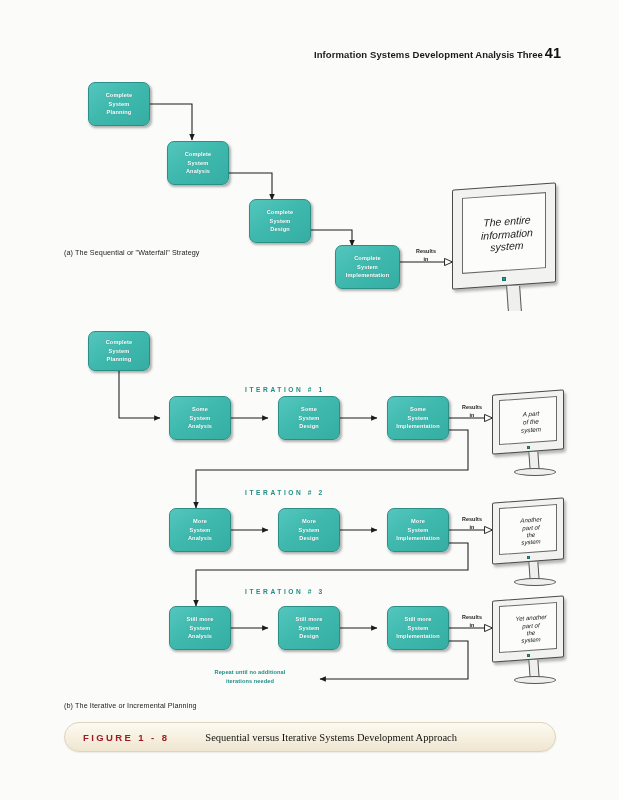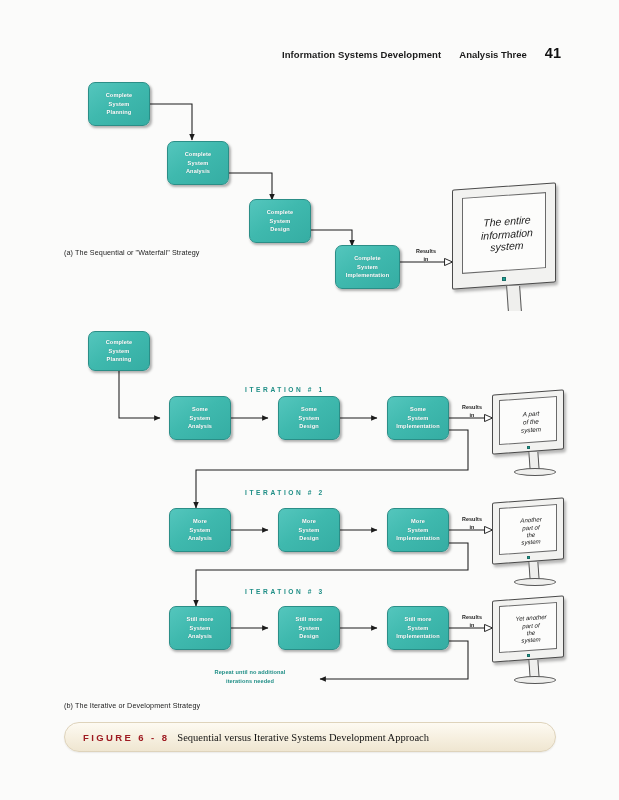--- a/index.html
+++ b/index.html
@@ -15,21 +15,21 @@
   }
   .page {
     position: absolute; inset: 0;
     background: #fbfbfa;
   }
   
   .runhead {
     position: absolute;
     top: 45px; right: 58px;
     display: flex; align-items: baseline;
-    gap: 18px;
+    gap: 2px;
     white-space: nowrap;
   }
   .runhead .rh-title {
     font-size: 9.5px; font-weight: bold; color: #1a1a1a;
     letter-spacing: .1px;
   }
   .runhead .rh-chapter {
     font-size: 9.5px; font-weight: bold; color: #1a1a1a;
   }
   .runhead .rh-page {
@@ -132,21 +132,21 @@
     padding-left:18px;
     box-shadow: 0 1px 1.5px rgba(0,0,0,.07);
   }
   .figcap .fignum {
     font-size:9.5px; font-weight:bold; color:#9e1b22;
     letter-spacing:2.4px; white-space:nowrap;
   }
   .figcap .figtext {
     font-family:"Liberation Serif", serif;
     font-size:10.5px; color:#141414;
-    margin-left:8px; white-space:nowrap;
+    margin-left:36px; white-space:nowrap;
   }
 </style>
 </head>
 <body>
 
 <div class="page">
 
   <div class="runhead">
     <span class="rh-title">Information Systems Development</span>
     <span class="rh-chapter">Analysis Three</span>
@@ -325,20 +325,20 @@
     <div class="led" style="left:35px; top:56px; width:3px; height:3px;"></div>
     <div class="neck" style="left:37px; top:62px; width:10px; height:18px; transform:skewX(4deg);"></div>
     <div class="base" style="left:22px; top:78px; width:42px; height:8px;"></div>
   </div>
 
   <div class="repeat-lbl" style="left:180px; top:668px; width:140px;">
     <span>Repeat until no additional</span><br>
     <span>iterations needed</span>
   </div>
 
-  <div class="strategy-lbl" style="left:64px; top:701px;">(b) The Iterative or Development Strategy</div>
+  <div class="strategy-lbl" style="left:64px; top:701px;">(b) The Iterative or Incremental Planning</div>
 
   <div class="figcap">
-    <span class="fignum">FIGURE  6 - 8</span>
+    <span class="fignum">FIGURE  1 - 8</span>
     <span class="figtext">Sequential versus Iterative Systems Development Approach</span>
   </div>
 
 </div>
 
 </body></html>

